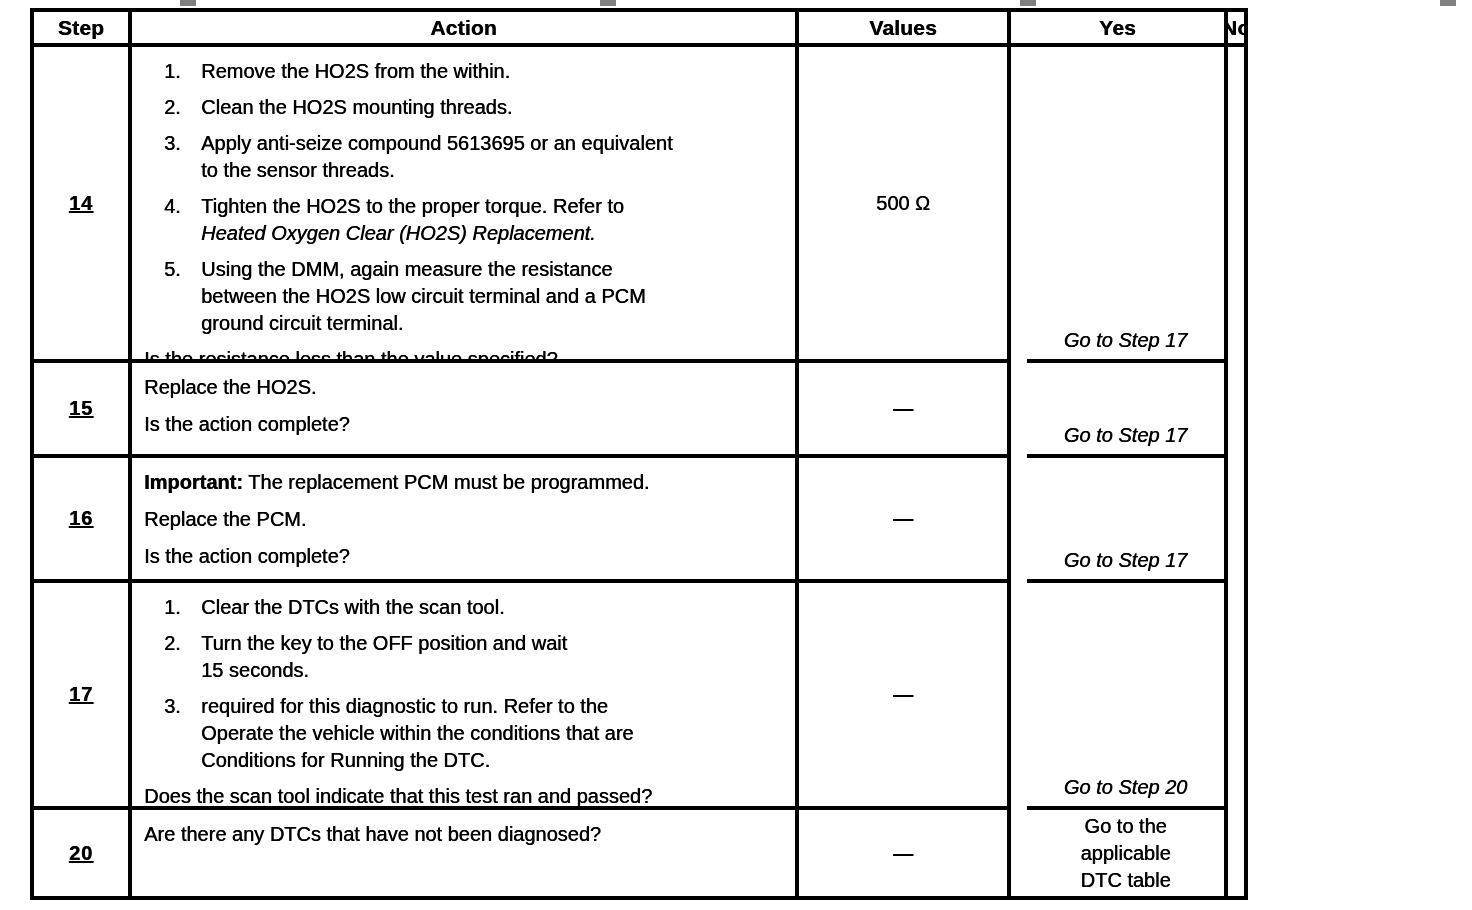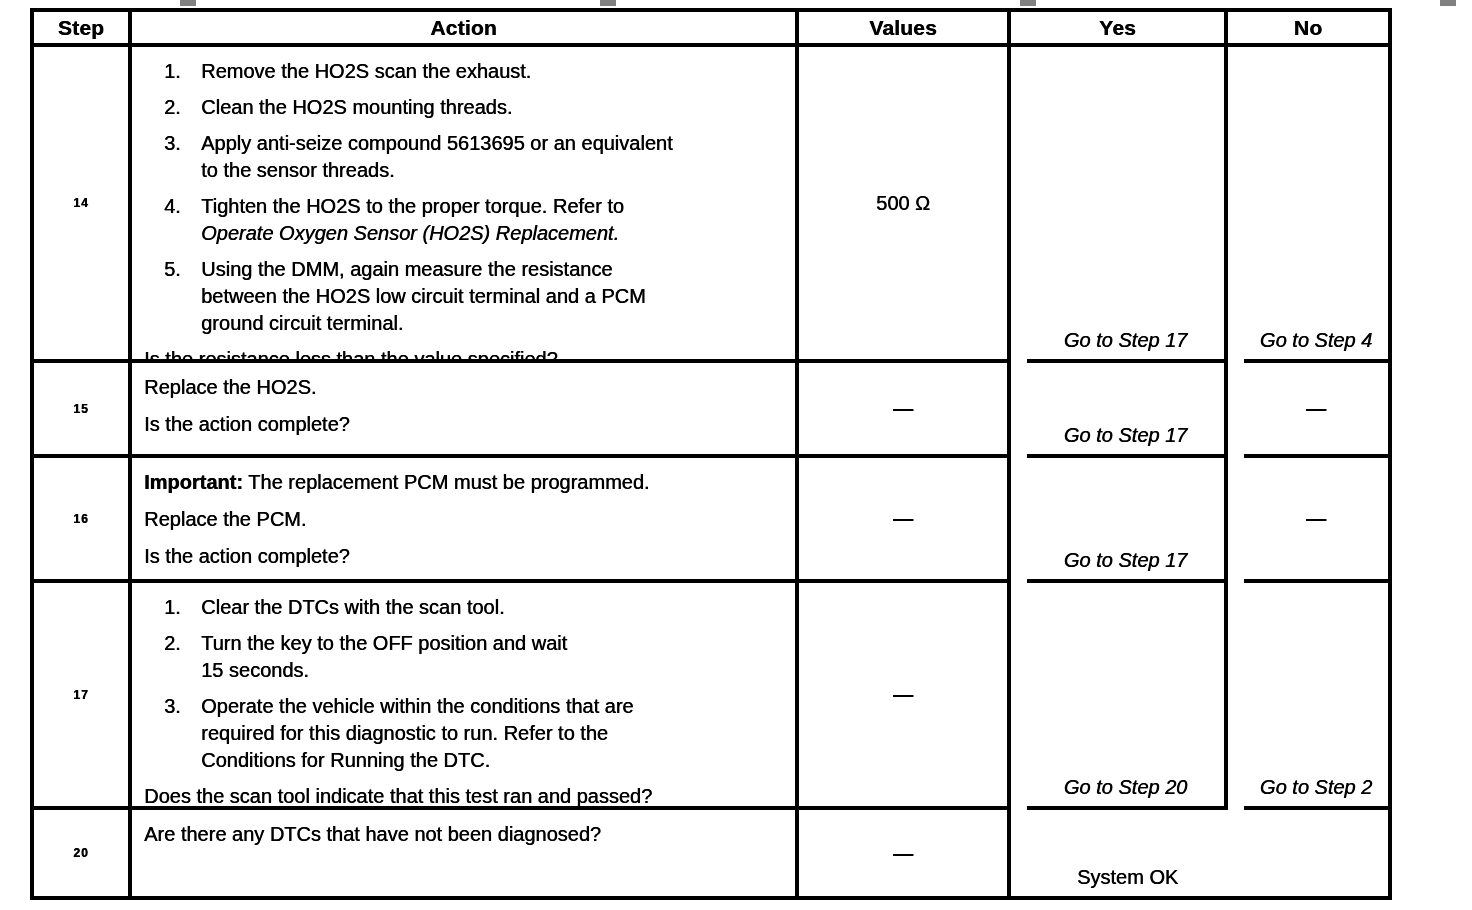--- a/index.html
+++ b/index.html
@@ -13,21 +13,21 @@
     height: 910px;
     background: #ffffff;
     font-family: "Liberation Sans", sans-serif;
     color: #000000;
     overflow: hidden;
   }
   .doc-table {
     position: absolute;
     left: 30px;
     top: 8px;
-    width: 1362px;
+    width: 1218px;
     height: 892px;
     box-sizing: border-box;
     border: 4px solid #000;
     display: grid;
     grid-template-columns: 98px 667px 212px 217px 1fr;
     grid-template-rows: 35px 316px 95px 125px 227px 1fr;
     background: #ffffff;
     text-shadow: 0.5px 0 0 currentColor; 
   }
   .cell {
@@ -43,23 +43,24 @@
   .head {
     align-items: center;
     justify-content: center;
     font-weight: bold;
     font-size: 21px;
     letter-spacing: 0.2px;
   }
   .stepcell {
     align-items: center;
     justify-content: center;
-    font-size: 12px;
+    font-size: 20px;
     font-weight: bold;
     letter-spacing: 1px;
+    text-decoration: underline;
   }
   .action {
     flex-direction: column;
     padding: 11px 14px 8px 12px;
     font-size: 20px;
     line-height: 27px;
   }
   .list { display: block; padding-left: 20px; }
   .li { display: flex; margin-bottom: 9px; }
   .li .num { flex: 0 0 37px; }
@@ -112,41 +113,41 @@
     <div class="cell head">Values</div>
     <div class="cell head">Yes</div>
     <div class="cell head last-col">No</div>
 
     <div class="cell stepcell">14</div>
     <div class="cell action">
       <div class="list">
         <div class="li">
           <span class="num">1.</span>
           <span class="txt">
-            <span class="ln">Remove the HO2S scan the exhaust.</span>
+            <span class="ln">Remove the HO2S from the within.</span>
           </span>
         </div>
         <div class="li">
           <span class="num">2.</span>
           <span class="txt">
             <span class="ln">Clean the HO2S mounting threads.</span>
           </span>
         </div>
         <div class="li">
           <span class="num">3.</span>
           <span class="txt">
             <span class="ln">Apply anti-seize compound 5613695 or an equivalent</span>
             <span class="ln">to the sensor threads.</span>
           </span>
         </div>
         <div class="li">
           <span class="num">4.</span>
           <span class="txt">
             <span class="ln">Tighten the HO2S to the proper torque. Refer to</span>
-            <span class="ln italic">Operate Oxygen Sensor (HO2S) Replacement.</span>
+            <span class="ln italic">Heated Oxygen Clear (HO2S) Replacement.</span>
           </span>
         </div>
         <div class="li">
           <span class="num">5.</span>
           <span class="txt">
             <span class="ln">Using the DMM, again measure the resistance</span>
             <span class="ln">between the HO2S low circuit terminal and a PCM</span>
             <span class="ln">ground circuit terminal.</span>
           </span>
         </div>
@@ -204,22 +205,22 @@
         <div class="li">
           <span class="num">2.</span>
           <span class="txt">
             <span class="ln">Turn the key to the OFF position and wait</span>
             <span class="ln">15 seconds.</span>
           </span>
         </div>
         <div class="li">
           <span class="num">3.</span>
           <span class="txt">
+            <span class="ln">required for this diagnostic to run. Refer to the</span>
             <span class="ln">Operate the vehicle within the conditions that are</span>
-            <span class="ln">required for this diagnostic to run. Refer to the</span>
             <span class="ln">Conditions for Running the DTC.</span>
           </span>
         </div>
       </div>
       <div class="question">Does the scan tool indicate that this test ran and passed?</div>
     </div>
     <div class="cell valcell">
       <span class="dash">—</span>
     </div>
     <div class="cell gocell">
@@ -229,18 +230,23 @@
       <span class="goto">Go to Step 2</span>
     </div>
 
     <div class="cell stepcell last-row">20</div>
     <div class="cell action plain-lines last-row">
       <span class="ln">Are there any DTCs that have not been diagnosed?</span>
     </div>
     <div class="cell valcell last-row">
       <span class="dash">—</span>
     </div>
+    <div class="cell gocell centered multi last-row">
+      <span class="ln">Go to the</span>
+      <span class="ln">applicable</span>
+      <span class="ln">DTC table</span>
+    </div>
     <div class="cell gocell last-col last-row">
       <span>System OK</span>
     </div>
 
   </div>
 </div>
 
 </body></html>

